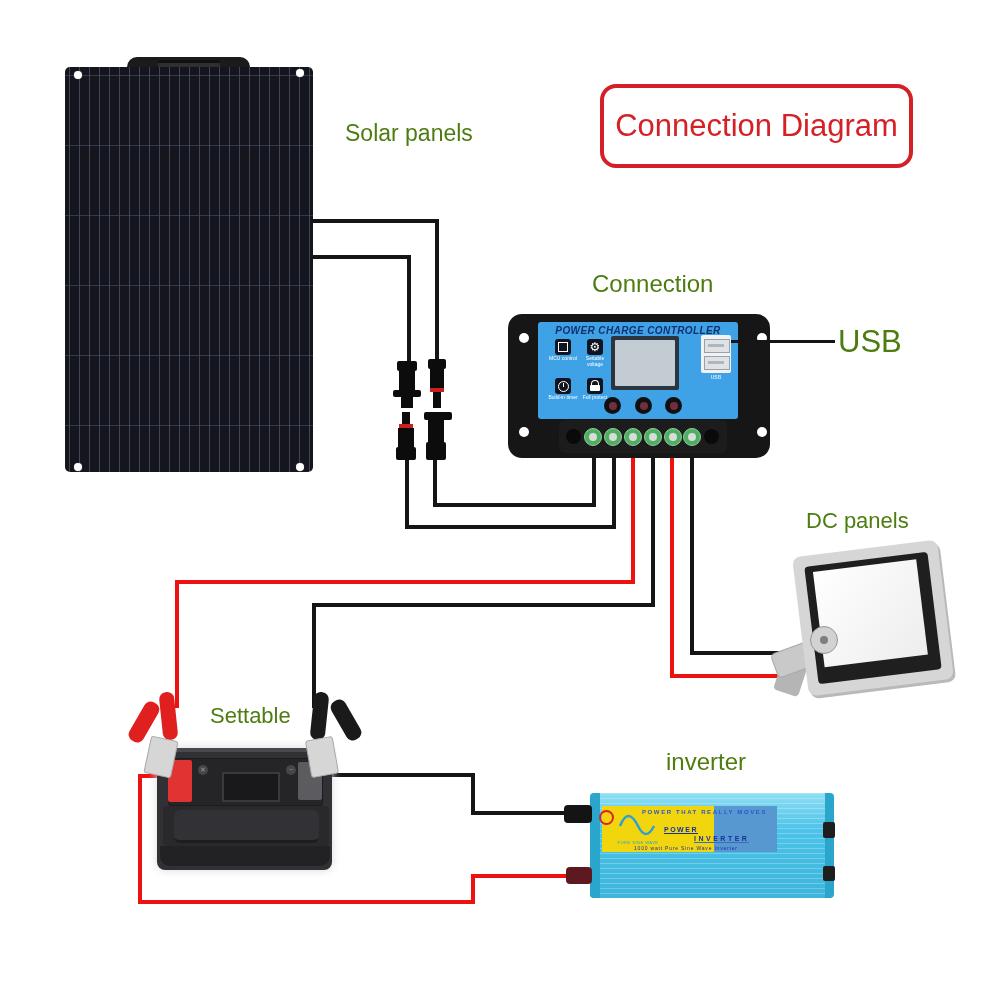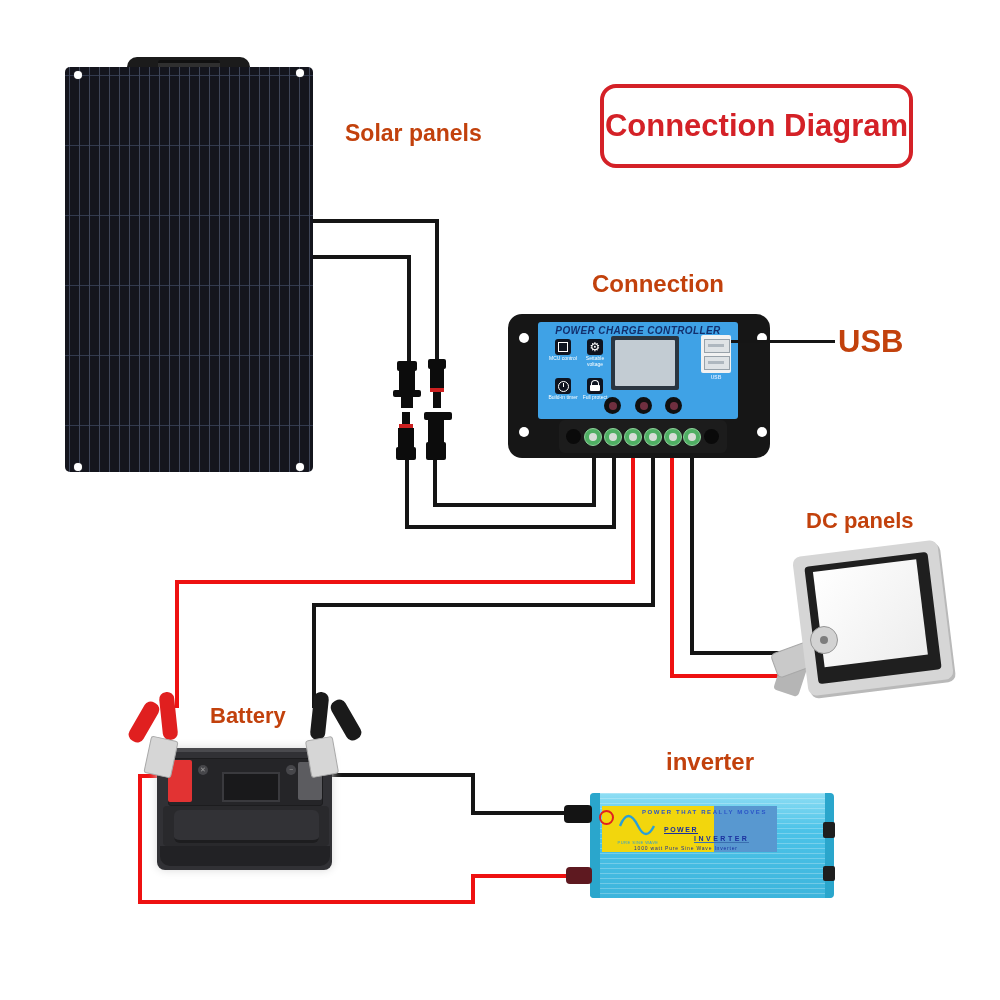--- a/index.html
+++ b/index.html
@@ -12,24 +12,24 @@
   
   .panel{left:65px;top:67px;width:248px;height:405px;background:#14151d;border-radius:5px;
          background-image:
            repeating-linear-gradient(90deg, #3f4659 0 1px, transparent 1px 10px),
            repeating-linear-gradient(180deg, #323a4e 0 1px, transparent 1px 70px);
          background-position:4px 8px;}
   .hole{position:absolute;width:8px;height:8px;border-radius:50%;background:#fff;box-shadow:0 0 1px #777;}
   .handle{left:127px;top:57px;width:123px;height:22px;background:#1b1b1b;border-radius:10px 10px 3px 3px;}
   .grip{left:158px;top:60px;width:62px;height:16px;background:#2f2f2f;border-radius:3px;border-top:3px solid #101010;}
   
-  .lbl{position:absolute;color:#c2410c;font-weight:bold;}
+  .lbl{position:absolute;color:#4d7c0f;font-weight:normal;}
   .titlebox{left:600px;top:84px;width:305px;height:76px;border:4px solid #d42127;border-radius:16px;
             display:flex;align-items:center;justify-content:center;}
-  .titletext{color:#d42127;font-size:31px;font-weight:bold;}
+  .titletext{color:#d42127;font-size:31px;font-weight:normal;}
   
   .mc4{position:absolute;background:#0c0c0c;}
   .mc4r{position:absolute;background:#cc2020;}
   
   .ctrl-body{left:508px;top:314px;width:262px;height:144px;background:#161616;border-radius:14px;}
   .ctrl-hole{position:absolute;width:10px;height:10px;border-radius:50%;background:#fff;}
   .ctrl-blue{left:538px;top:322px;width:200px;height:97px;background:#3fa2e6;border-radius:3px;}
   .ctrl-title{left:538px;top:325px;width:200px;text-align:center;font-size:10px;font-weight:bold;
               font-style:italic;color:#12306e;letter-spacing:.4px;}
   .feat{position:absolute;width:34px;text-align:center;}
@@ -295,16 +295,16 @@
   <div class="inv-port" style="left:823px;top:822px;width:12px;height:16px;"></div>
   <div class="inv-port" style="left:823px;top:866px;width:12px;height:15px;"></div>
 
   <div class="abs titlebox">
     <span class="titletext">Connection Diagram</span>
   </div>
   <div class="lbl" style="left:345px;top:120px;font-size:23px;">Solar panels</div>
   <div class="lbl" style="left:592px;top:270px;font-size:24px;">Connection</div>
   <div class="lbl" style="left:838px;top:324px;font-size:31px;">USB</div>
   <div class="lbl" style="left:806px;top:508px;font-size:22px;">DC panels</div>
-  <div class="lbl" style="left:210px;top:703px;font-size:22px;">Battery</div>
+  <div class="lbl" style="left:210px;top:703px;font-size:22px;">Settable</div>
   <div class="lbl" style="left:666px;top:748px;font-size:24px;">inverter</div>
 
 </div>
 
 </body></html>

